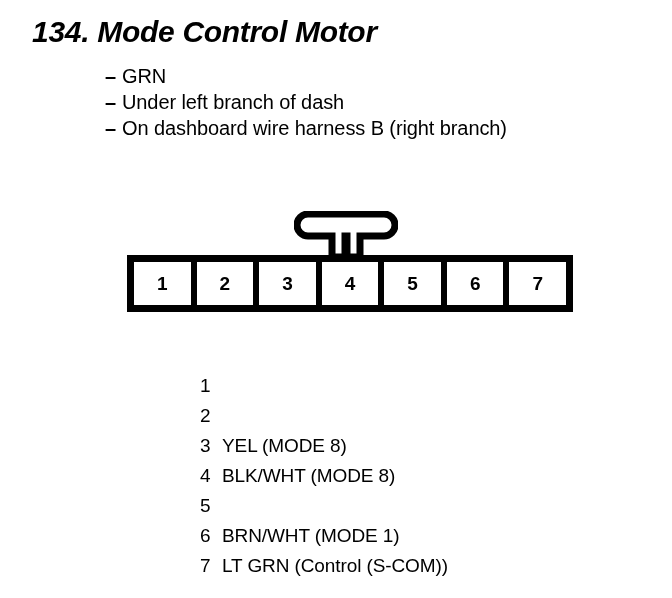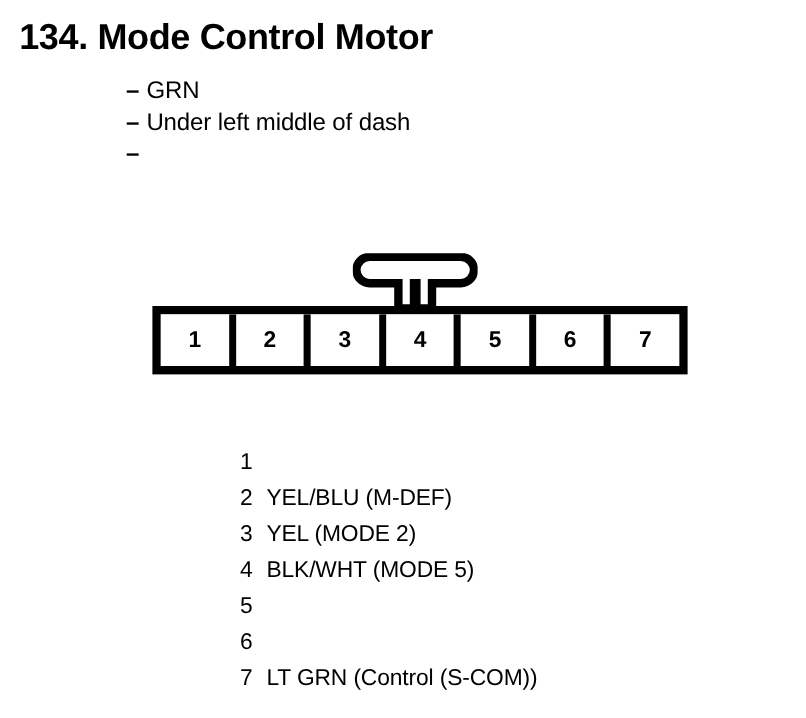--- a/index.html
+++ b/index.html
@@ -14,27 +14,28 @@
     position: relative;
     overflow: hidden;
     font-family: "Liberation Sans", sans-serif;
     color: #000000;
     -webkit-font-smoothing: none;
   }
 
   
   #page-title {
     position: absolute;
-    left: 16px;
+    left: 32px;
     top: 15px;
     font-size: 30px;
     font-weight: bold;
     letter-spacing: -0.3px;
     white-space: nowrap;
     line-height: 34px;
+    font-style: italic;
   }
 
   
   #notes {
     position: absolute;
     left: 105px;
     top: 63px;
     width: 540px;
   }
   .note-row {
@@ -137,25 +138,26 @@
 
 <div id="notes">
 
   <div class="note-row">
     <span class="note-dash">–</span>
     <span class="note-text">GRN</span>
   </div>
 
   <div class="note-row">
     <span class="note-dash">–</span>
-    <span class="note-text">Under left middle of dash</span>
+    <span class="note-text">Under left branch of dash</span>
   </div>
 
   <div class="note-row">
     <span class="note-dash">–</span>
+    <span class="note-text">On dashboard wire harness B (right branch)</span>
   </div>
 
 </div>
 
 <div id="connector">
 
   <div id="latch">
     <svg viewBox="0 0 104 46" xmlns="http://www.w3.org/2000/svg" aria-hidden="true">
 
       <path d="M 14 3
@@ -209,39 +211,39 @@
 </div>
 
 <div id="legend">
 
   <div class="legend-row">
     <span class="legend-num">1</span>
   </div>
 
   <div class="legend-row">
     <span class="legend-num">2</span>
-    <span class="legend-desc">YEL/BLU (M-DEF)</span>
   </div>
 
   <div class="legend-row">
     <span class="legend-num">3</span>
-    <span class="legend-desc">YEL (MODE 2)</span>
+    <span class="legend-desc">YEL (MODE 8)</span>
   </div>
 
   <div class="legend-row">
     <span class="legend-num">4</span>
-    <span class="legend-desc">BLK/WHT (MODE 5)</span>
+    <span class="legend-desc">BLK/WHT (MODE 8)</span>
   </div>
 
   <div class="legend-row">
     <span class="legend-num">5</span>
   </div>
 
   <div class="legend-row">
     <span class="legend-num">6</span>
+    <span class="legend-desc">BRN/WHT (MODE 1)</span>
   </div>
 
   <div class="legend-row">
     <span class="legend-num">7</span>
     <span class="legend-desc">LT GRN (Control (S-COM))</span>
   </div>
 
 </div>
 
 </body></html>

